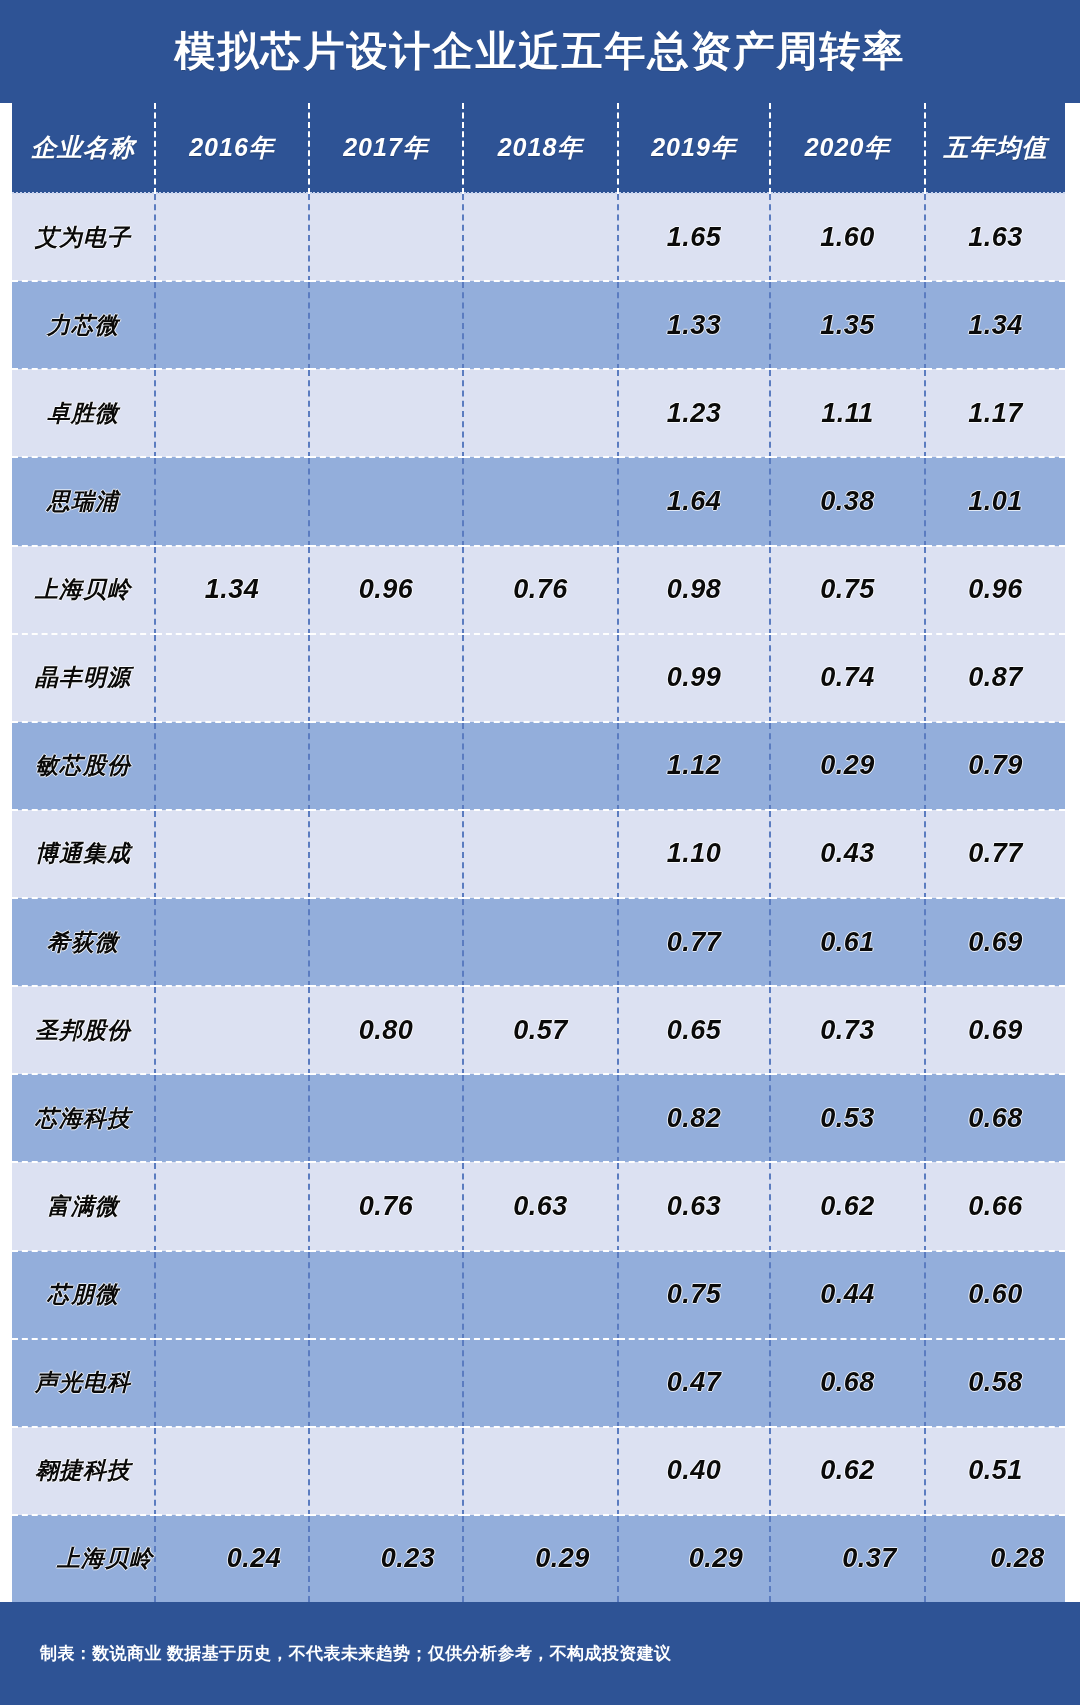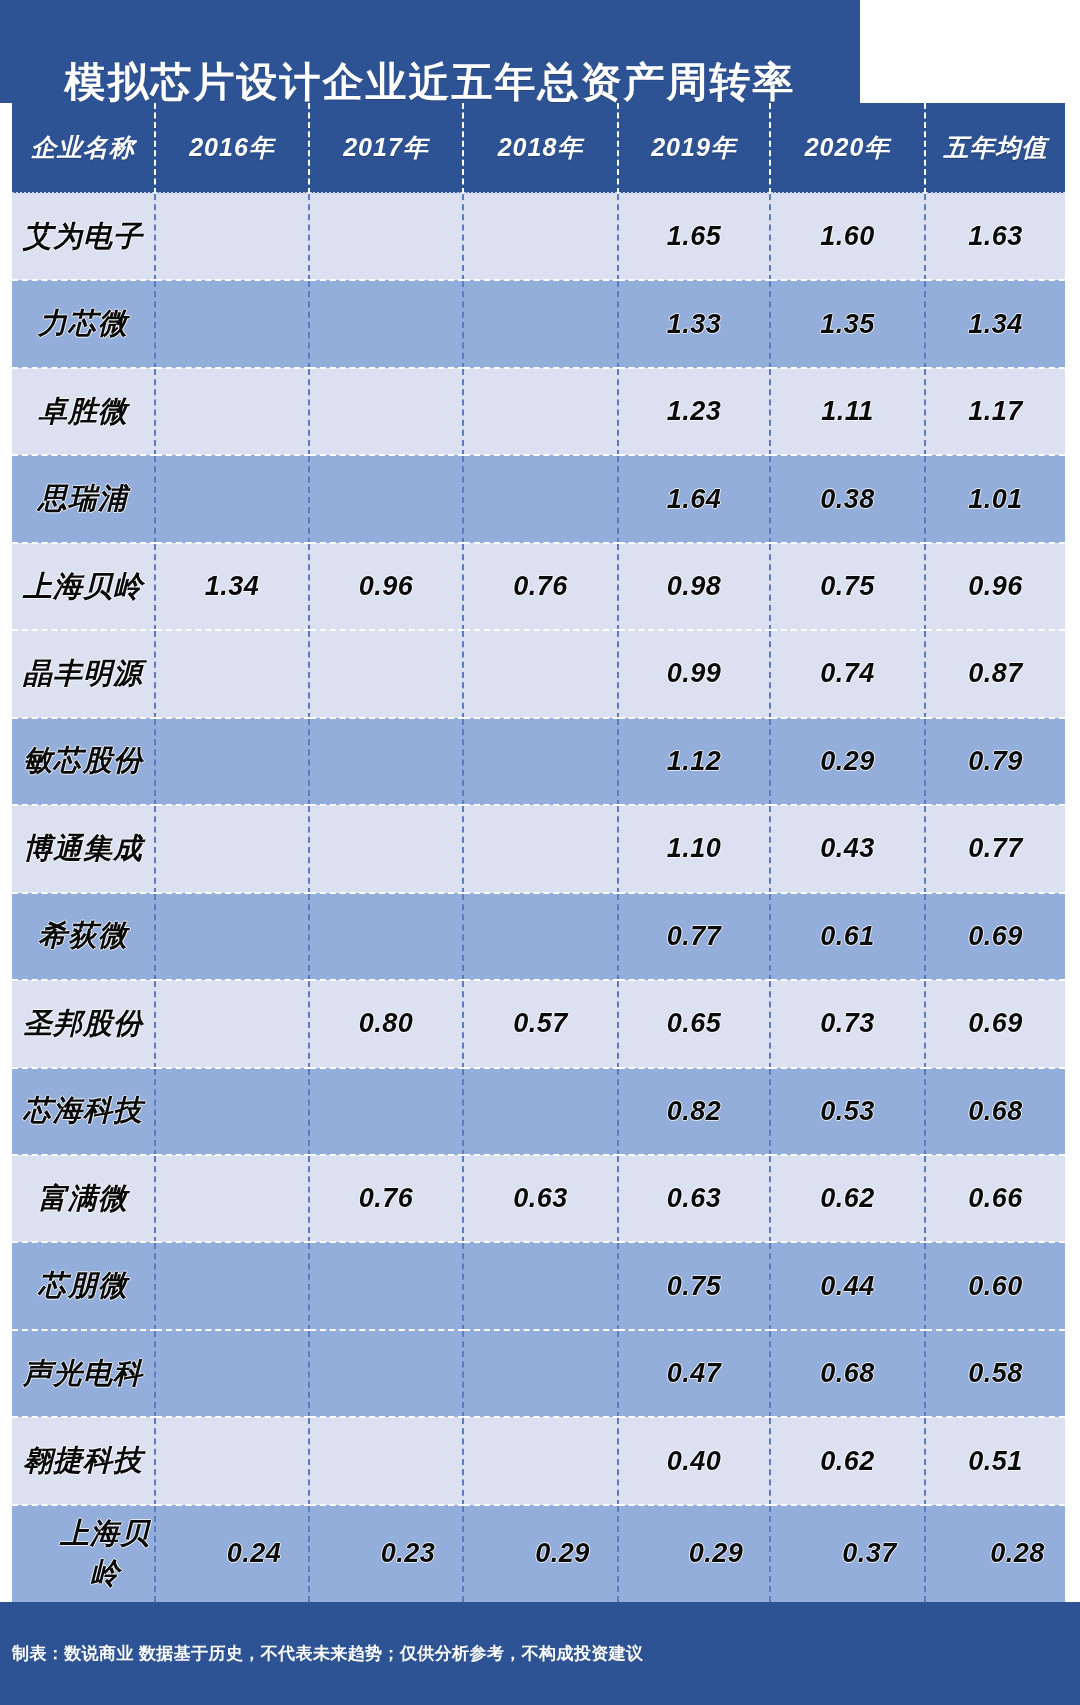--- a/index.html
+++ b/index.html
@@ -21,25 +21,25 @@
     height: 1705px;
     background: #ffffff;
     box-sizing: border-box;
   }
 
   
   .title-banner {
     position: absolute;
     left: 0;
     top: 0;
-    width: 860px;
+    width: 1080px;
     height: 103px;
     background: #2E5395;
     display: flex;
-    align-items: flex-end;
+    align-items: center;
     justify-content: center;
   }
   .title-text {
     color: #ffffff;
     font-size: 41px;
     font-weight: bold;
     letter-spacing: 2px;
     line-height: 1;
     white-space: nowrap;
     text-shadow: 0 1px 0 rgba(0,0,0,0.18);
@@ -101,21 +101,21 @@
        0 1px 0 rgba(255,255,255,0.75),
        0 -1px 0 rgba(255,255,255,0.75);
   }
   tbody td:last-child { border-right: none; }
   tbody tr:last-child td { border-bottom: none; padding-left: 44px; }
 
   tbody tr.row-odd  td { background: #DCE1F2; }
   tbody tr.row-even td { background: #93AEDB; }
 
   tbody td.name-cell {
-    font-size: 29px;
+    font-size: 23px;
     letter-spacing: 1px;
     margin-top: 40px;
   }
   tbody td.empty-cell { color: transparent; text-shadow: none; }
 
   
   .footer-banner {
     position: absolute;
     left: 0;
     top: 1602px;
@@ -125,20 +125,21 @@
     display: flex;
     align-items: center;
   }
   .footer-text {
     color: #ffffff;
     font-size: 17px;
     font-weight: bold;
     padding-left: 12px;
     letter-spacing: 0.4px;
     white-space: nowrap;
+    margin-left: 28px;
   }
 </style>
 </head>
 <body>
 
 <div class="page">
 
   <div class="title-banner">
     <div class="title-text">模拟芯片设计企业近五年总资产周转率</div>
   </div>

